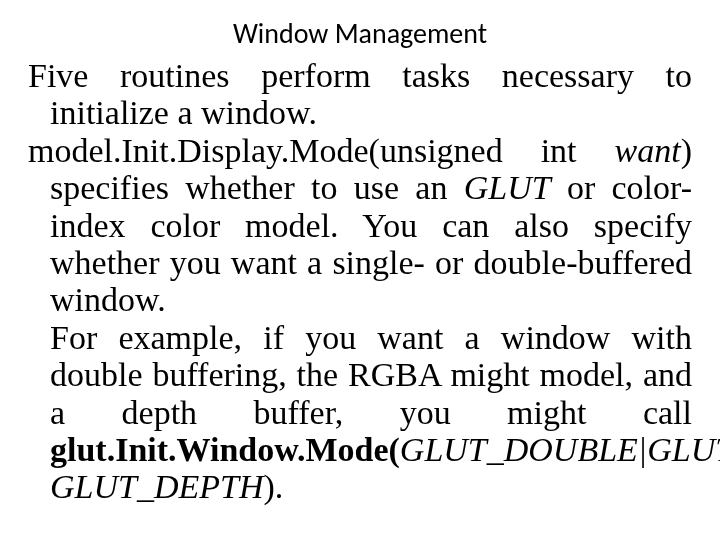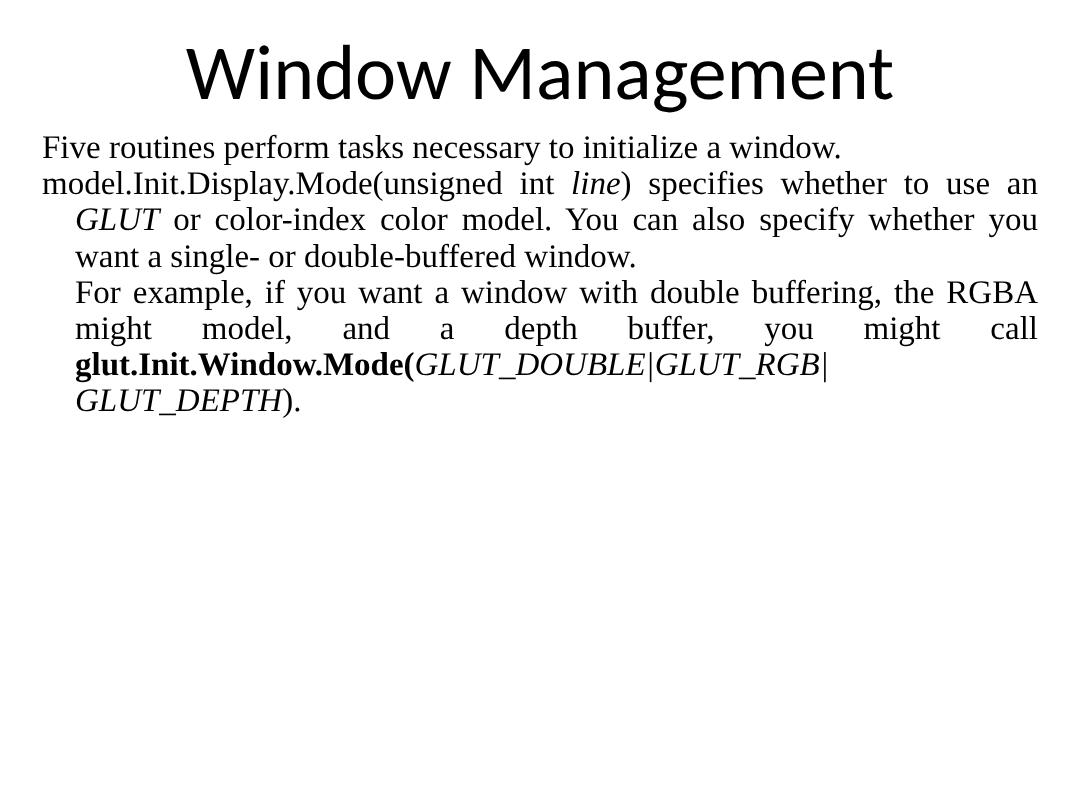--- a/index.html
+++ b/index.html
@@ -9,29 +9,29 @@
     height: 540px;
     background: #ffffff;
     font-family: Calibri, Arial, sans-serif;
     color: #000;
     overflow: hidden;
   }
   .slide {
     padding: 16px 28px 0 28px;
   }
   h1 {
-    font-size: 52px;
+    font-size: 28px;
     font-weight: 400;
     text-align: center;
     margin: 0 0 6px 0;
     font-family: Calibri, Arial, sans-serif;
   }
   .body {
     font-family: "Times New Roman", Times, serif;
-    font-size: 22px;
+    font-size: 34px;
     line-height: 1.10;
     text-align: justify;
   }
   .para {
     margin: 0 0 0 0;
     text-indent: 0;
     padding-left: 22px;
     text-indent: -22px;
   }
   .sub {
@@ -42,19 +42,19 @@
   b { font-weight: bold; }
 </style>
 </head>
 <body>
 
 <div class="slide">
   <h1>Window Management</h1>
   <div class="body">
     <div class="para">Five routines perform tasks necessary to initialize a window.</div>
     <div class="para">
-      <span>model.Init.Display.Mode(unsigned int </span><i>line</i><span>) specifies whether to use an </span><i>GLUT</i><span> or color-index color model. You can also specify whether you want a single- or double-buffered window.</span>
+      <span>model.Init.Display.Mode(unsigned int </span><i>want</i><span>) specifies whether to use an </span><i>GLUT</i><span> or color-index color model. You can also specify whether you want a single- or double-buffered window.</span>
     </div>
     <div class="sub">
       <span>For example, if you want a window with double buffering, the RGBA might model, and a depth buffer, you might call </span><b>glut.Init.Window.Mode(</b><i>GLUT_DOUBLE|GLUT_RGB| GLUT_DEPTH</i><span>).</span>
     </div>
   </div>
 </div>
 
 </body></html>

